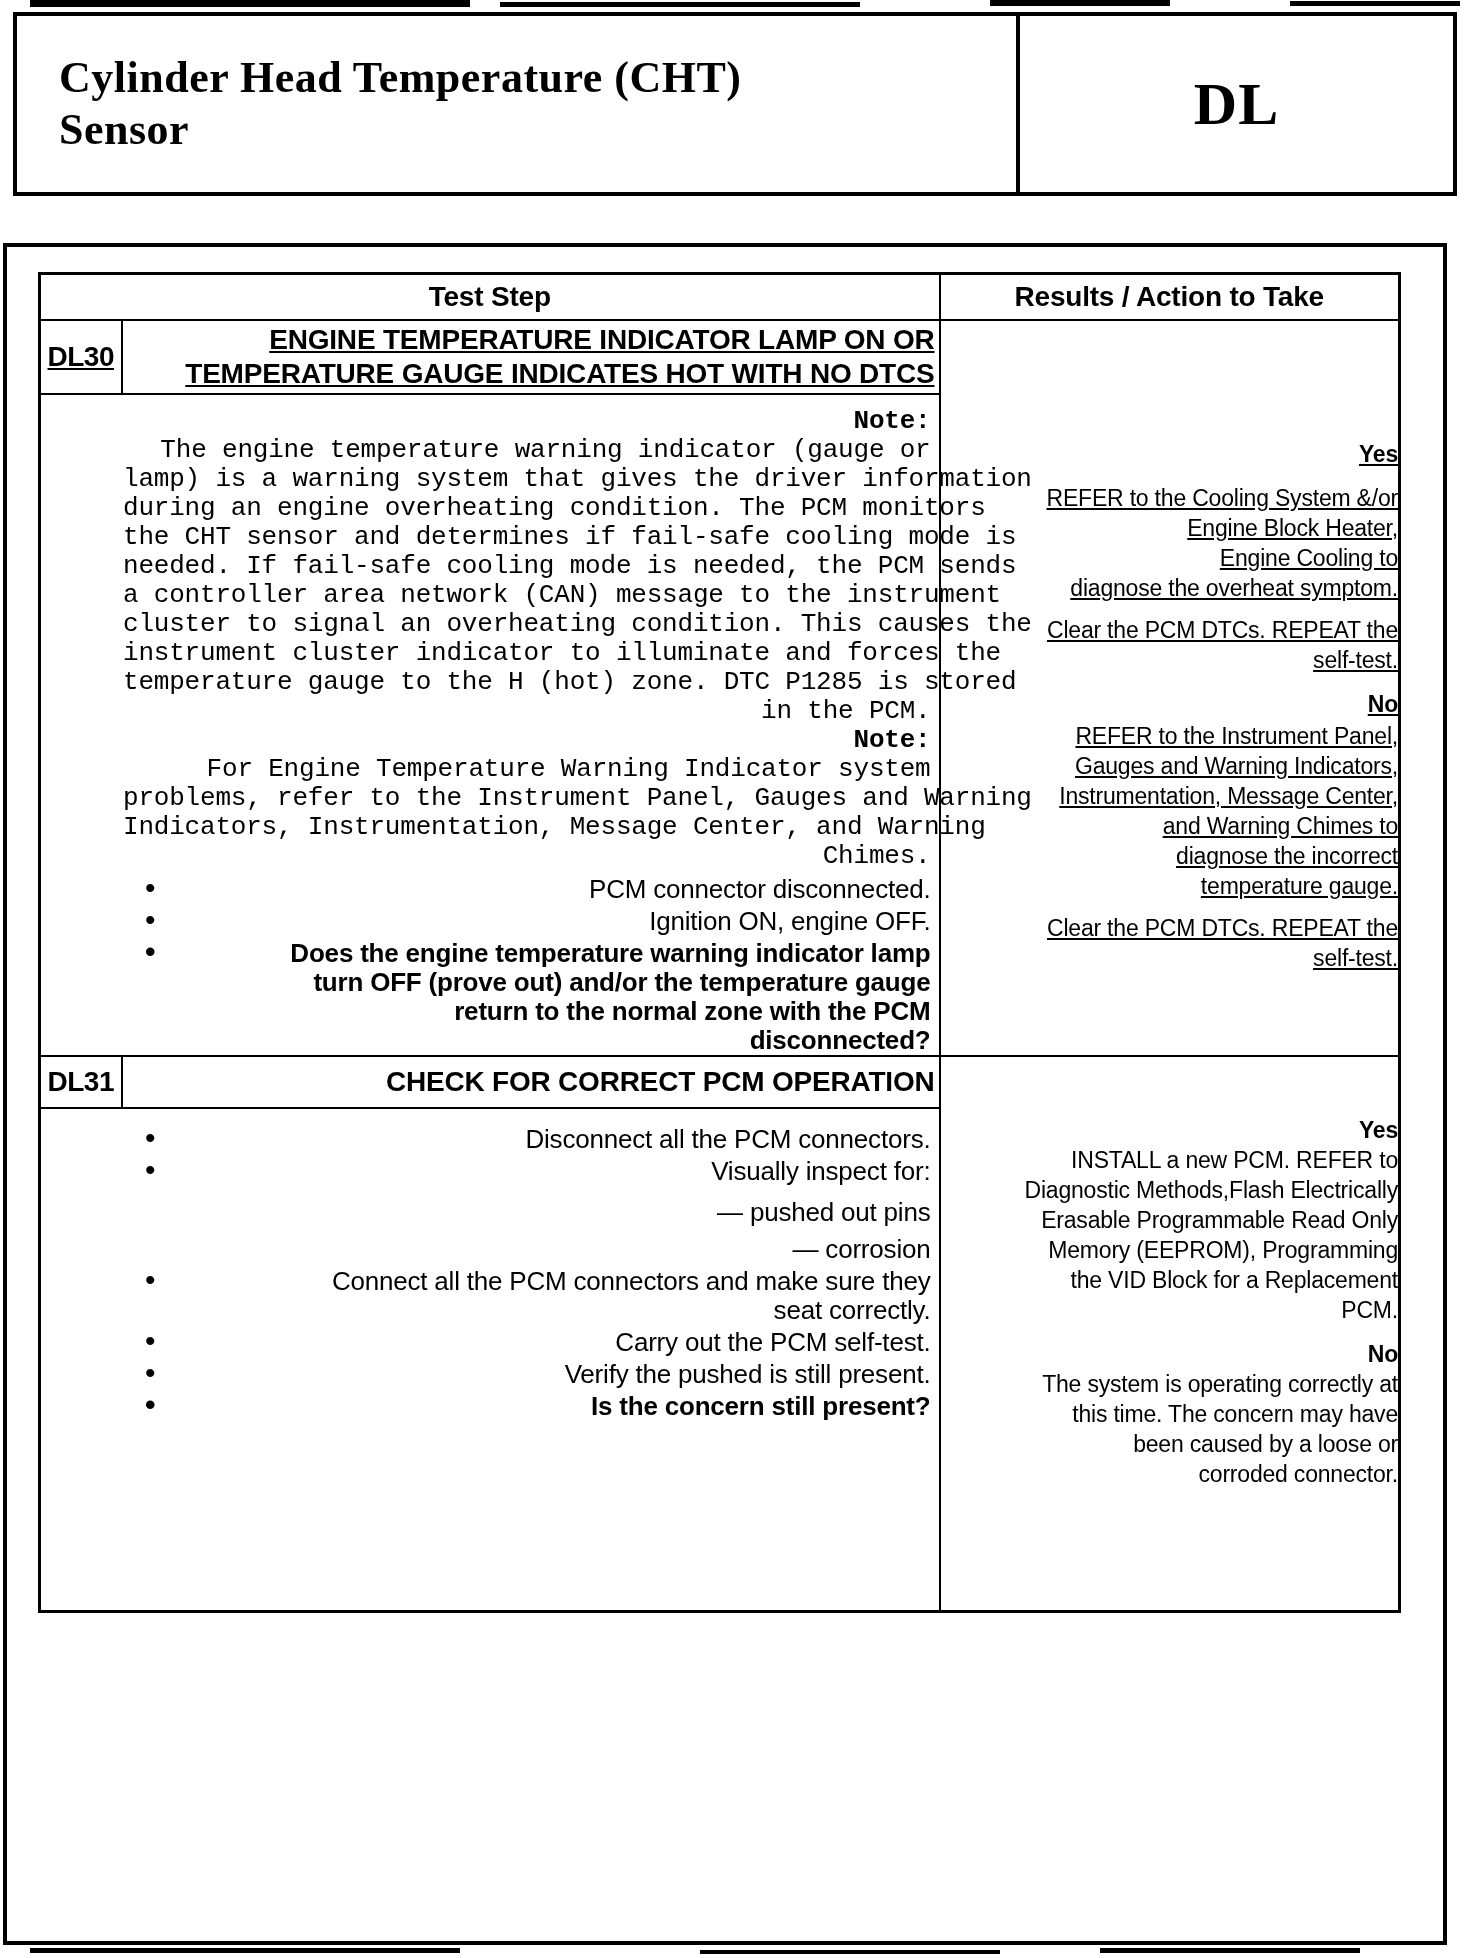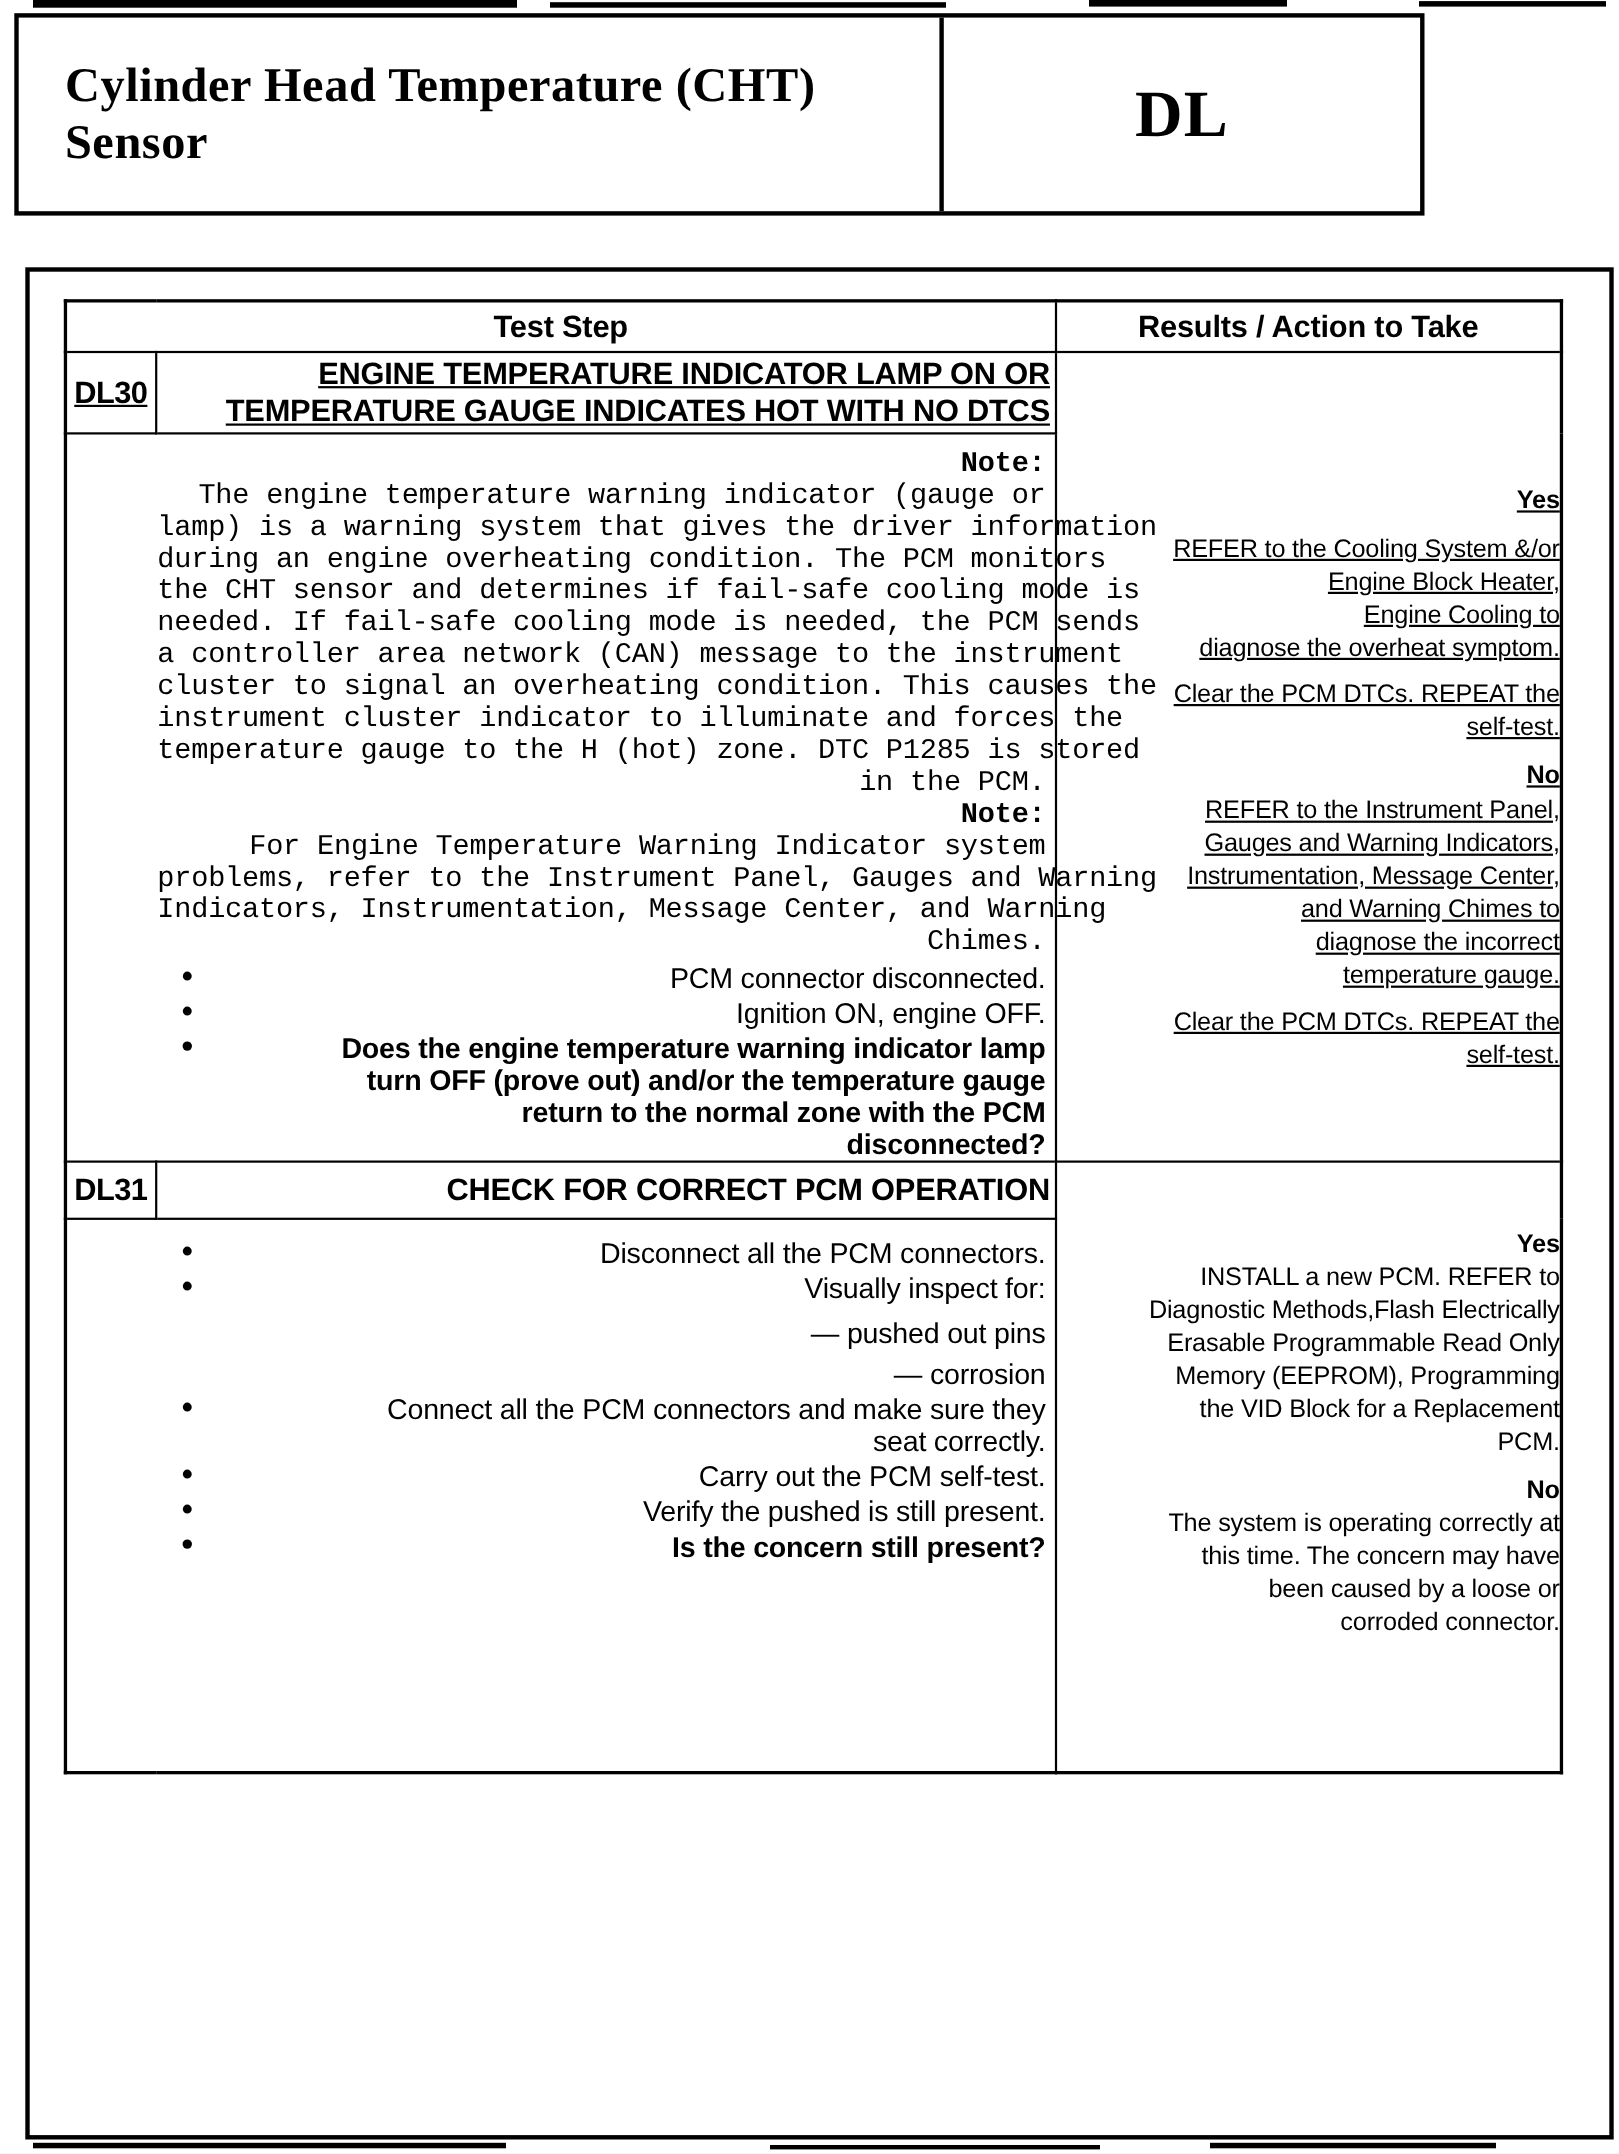--- a/index.html
+++ b/index.html
@@ -4,37 +4,37 @@
 <style>
   html,body{margin:0;padding:0;background:#e8e8e8;}
   .page{
     position:relative;width:1472px;height:1958px;background:#ffffff;
     font-family:"Liberation Sans",sans-serif;color:#000;overflow:hidden;
   }
   .artifact{position:absolute;background:#000;}
 
   
   .header-box{
-    position:absolute;left:13px;top:12px;width:1282px;height:184px;
+    position:absolute;left:13px;top:12px;width:1444px;height:184px;
     border:4px solid #000;box-sizing:border-box;display:flex;
   }
   .header-title-cell{flex:1;display:flex;align-items:center;padding-left:42px;box-sizing:border-box;}
   .header-title{
     font-family:"Liberation Serif",serif;font-weight:bold;font-size:44px;
     line-height:52px;white-space:pre;letter-spacing:.5px;
   }
   .header-code-cell{
     width:437px;border-left:4px solid #000;box-sizing:border-box;
     display:flex;align-items:center;justify-content:center;
   }
   .header-code{font-family:"Liberation Serif",serif;font-weight:bold;font-size:60px;letter-spacing:1px;}
 
   
   .body-box{
-    position:absolute;left:23px;top:243px;width:1444px;height:1702px;
+    position:absolute;left:3px;top:243px;width:1444px;height:1702px;
     border:4px solid #000;box-sizing:border-box;
   }
 
   
   table.pinpoint{
     border-collapse:collapse;table-layout:fixed;
     margin:25px 0 0 31px;width:1360px;
     border:3px solid #000;
   }
   .pinpoint col.c-id{width:82px;}

